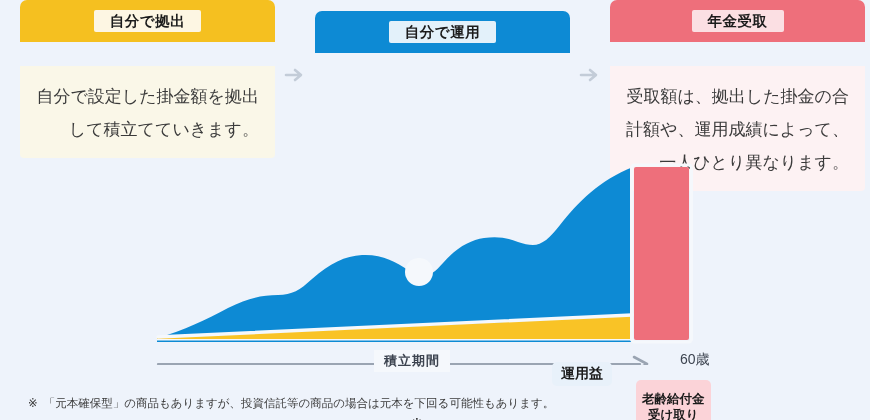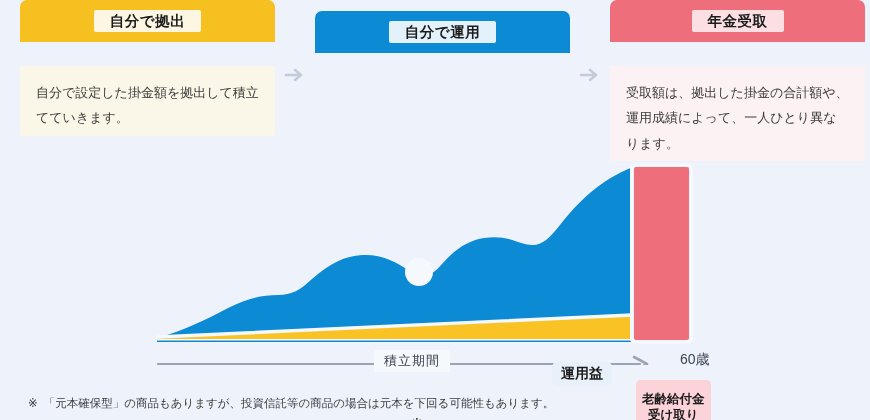--- a/index.html
+++ b/index.html
@@ -26,26 +26,27 @@
     display:flex;align-items:center;justify-content:center;
   }
   .card-head-inner{
     font-size:14.5px;font-weight:bold;color:#1b1b1b;
     padding:4px 16px;border-radius:2px;
     letter-spacing:.5px;
     line-height:1;
   }
   .card-body{
     flex:1;
-    padding:14px 16px 5px 16px;
-    font-size:13px;line-height:1.95;
+    padding:14px 16px 12px 16px;
+    font-size:17px;line-height:1.95;
     color:#3a3a3a;
     border-radius:0 0 4px 4px;
     height:101px;
     box-sizing:border-box;
+    text-align:right;
   }
   .arrow-sep{
     width:40px;height:150px;
     display:flex;align-items:center;justify-content:center;
     color:#c3ccd8;
   }
   
   .chart-wrap{
     position:absolute;left:0;top:150px;width:870px;height:215px;
   }
@@ -60,21 +61,21 @@
   .badge-unyoeki{left:552px;top:212px;background:#e8f1fa;}
   .badge-nenkin{left:636px;top:230px;background:#fbd3d8;font-size:12.5px;padding:12px 6px;}
   .kome-mark{
     position:absolute;left:411px;top:266px;
     font-size:14px;color:#222;line-height:1;
   }
   
   .axis-label{
     position:absolute;left:374px;top:350px;
     background:#f5f8fc;padding:2px 10px;
-    font-size:13px;font-weight:normal;color:#3d4450;letter-spacing:1px;
+    font-size:13px;font-weight:bold;color:#3d4450;letter-spacing:1px;
   }
   .axis-age{
     position:absolute;left:659px;top:351px;
     font-size:14px;color:#3d4450;font-weight:normal;margin-left:21px;
   }
   
   .footnote{
     position:absolute;left:28px;top:396px;
     font-size:11.5px;color:#3a3a3a;
     white-space:nowrap;

